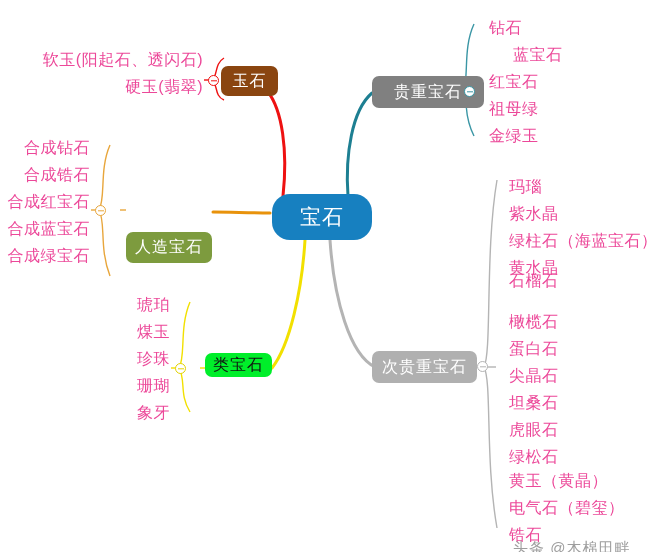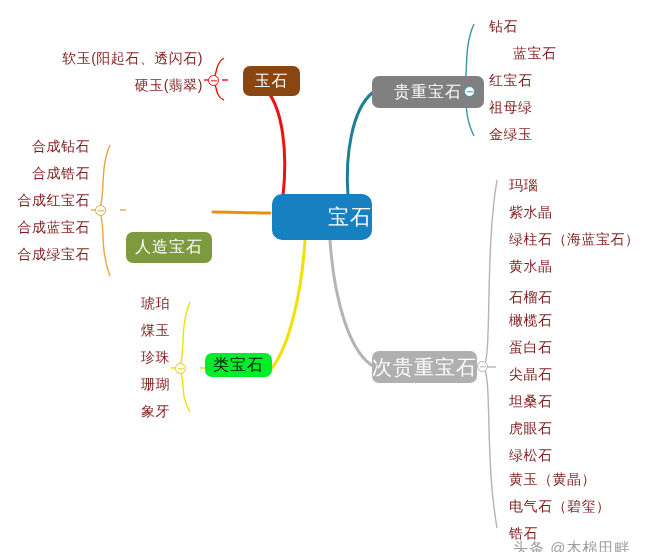--- a/index.html
+++ b/index.html
@@ -18,33 +18,32 @@
     display:flex;align-items:center;justify-content:center;
     border-radius:7px;
     box-sizing:border-box;
     white-space:nowrap;
     letter-spacing:1px;
   }
   .node-root{
     background:#1780c0;
     color:#ffffff;
     font-size:21px;
-    border-radius:10px;
-    justify-content:flex-end;
+    border-radius:18px;
   }
   .node-brown{background:#8a4510;color:#ffffff;font-size:16px;}
   .node-grey{background:#808080;color:#ffffff;font-size:16px;}
   .node-olive{background:#7d9b3e;color:#ffffff;font-size:16px;margin-top:36px;}
   .node-green{background:#00ee2a;color:#111111;font-size:16px;}
-  .node-grey-light{background:#b0b0b0;color:#ffffff;font-size:20px;}
+  .node-grey-light{background:#b0b0b0;color:#ffffff;font-size:16px;}
 
   .leaf{
     position:absolute;
-    font-size:14px;
-    color:#7f1d1d;
+    font-size:16px;
+    color:#ec4899;
     white-space:nowrap;
     letter-spacing:0.5px;
   }
   .leaf-r{text-align:left;}
   .leaf-l{text-align:right;transform:translateX(-100%);}
 
   .toggle{
     position:absolute;
     width:11px;height:11px;
     border-radius:50%;
@@ -103,21 +102,21 @@
     <line x1="456" y1="92" x2="450" y2="92" stroke="#3a96a5" stroke-width="1.4"></line>
     <line x1="120" y1="210" x2="126" y2="210" stroke="#e8a63c" stroke-width="1.4"></line>
     <line x1="200" y1="368" x2="206" y2="368" stroke="#f2e000" stroke-width="1.4"></line>
     <line x1="475" y1="367" x2="470" y2="367" stroke="#b4b4b4" stroke-width="1.4"></line>
   </svg>
 
   <div class="node node-root" style="left:272px;top:194px;width:100px;height:46px;">
     <span>宝石</span>
   </div>
 
-  <div class="node node-brown" style="left:221px;top:66px;width:57px;height:30px;margin-left:22px;">
+  <div class="node node-brown" style="left:221px;top:66px;width:57px;height:30px;">
     <span>玉石</span>
   </div>
   <div class="toggle" style="left:208px;top:75px;border:1.4px solid #ee1111;">
   <span style="position: absolute; left: 1.5px; right: 1.5px; top: 50%; height: 1.4px; transform: translateY(-50%); background: rgb(238, 17, 17);"></span>
     </div>
   <div class="leaf leaf-l" style="left:203px;top:50px;">软玉(阳起石、透闪石)</div>
   <div class="leaf leaf-l" style="left:203px;top:77px;">硬玉(翡翠)</div>
 
   <div class="node node-grey" style="left:372px;top:76px;width:112px;height:32px;">
     <span>贵重宝石</span>
@@ -158,21 +157,21 @@
   <div class="node node-grey-light" style="left:372px;top:351px;width:105px;height:32px;">
     <span>次贵重宝石</span>
   </div>
   <div class="toggle" style="left:477px;top:361px;border:1.4px solid #b4b4b4;">
   <span style="position: absolute; left: 1.5px; right: 1.5px; top: 50%; height: 1.4px; transform: translateY(-50%); background: rgb(180, 180, 180);"></span>
     </div>
   <div class="leaf leaf-r" style="left:509px;top:177px;">玛瑙</div>
   <div class="leaf leaf-r" style="left:509px;top:204px;">紫水晶</div>
   <div class="leaf leaf-r" style="left:509px;top:231px;">绿柱石（海蓝宝石）</div>
   <div class="leaf leaf-r" style="left:509px;top:258px;">黄水晶</div>
-  <div class="leaf leaf-r" style="left:509px;top:289px;">石榴石</div>
+  <div class="leaf leaf-r" style="left:509px;top:271px;">石榴石</div>
   <div class="leaf leaf-r" style="left:509px;top:312px;">橄榄石</div>
   <div class="leaf leaf-r" style="left:509px;top:339px;">蛋白石</div>
   <div class="leaf leaf-r" style="left:509px;top:366px;">尖晶石</div>
   <div class="leaf leaf-r" style="left:509px;top:393px;">坦桑石</div>
   <div class="leaf leaf-r" style="left:509px;top:420px;">虎眼石</div>
   <div class="leaf leaf-r" style="left:509px;top:447px;">绿松石</div>
   <div class="leaf leaf-r" style="left:509px;top:471px;">黄玉（黄晶）</div>
   <div class="leaf leaf-r" style="left:509px;top:498px;">电气石（碧玺）</div>
   <div class="leaf leaf-r" style="left:509px;top:525px;">锆石</div>
 

